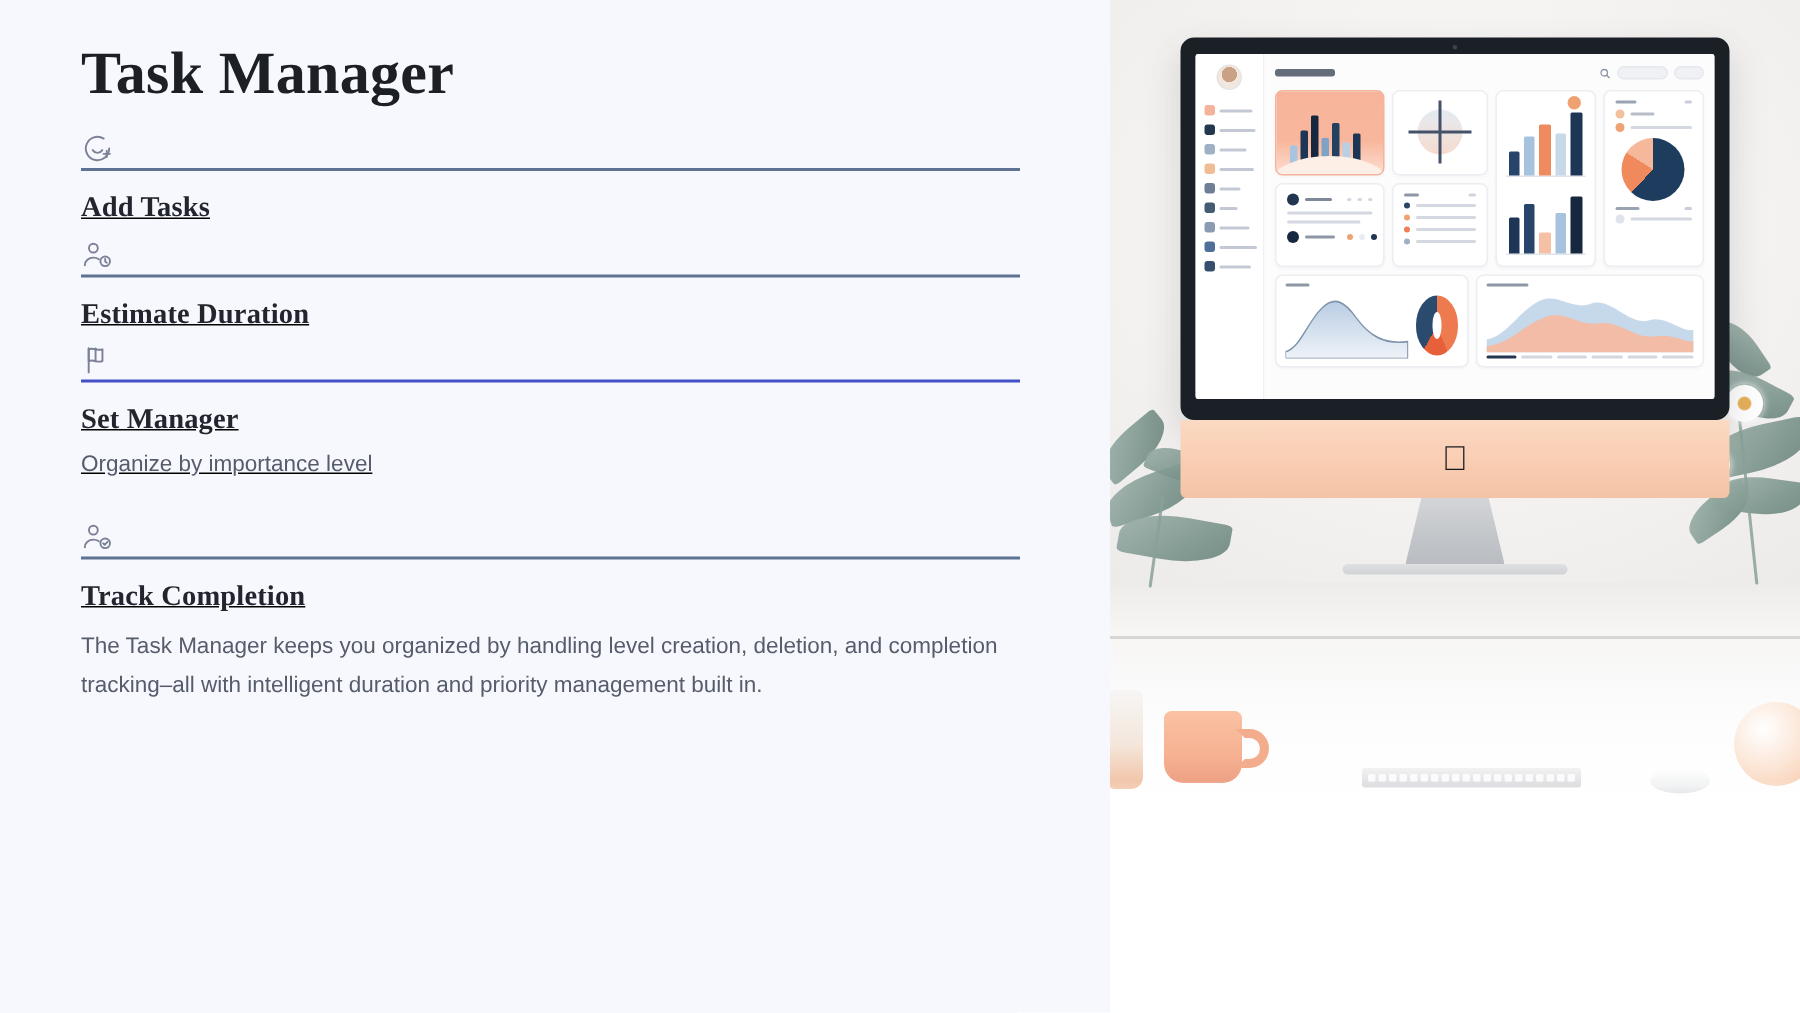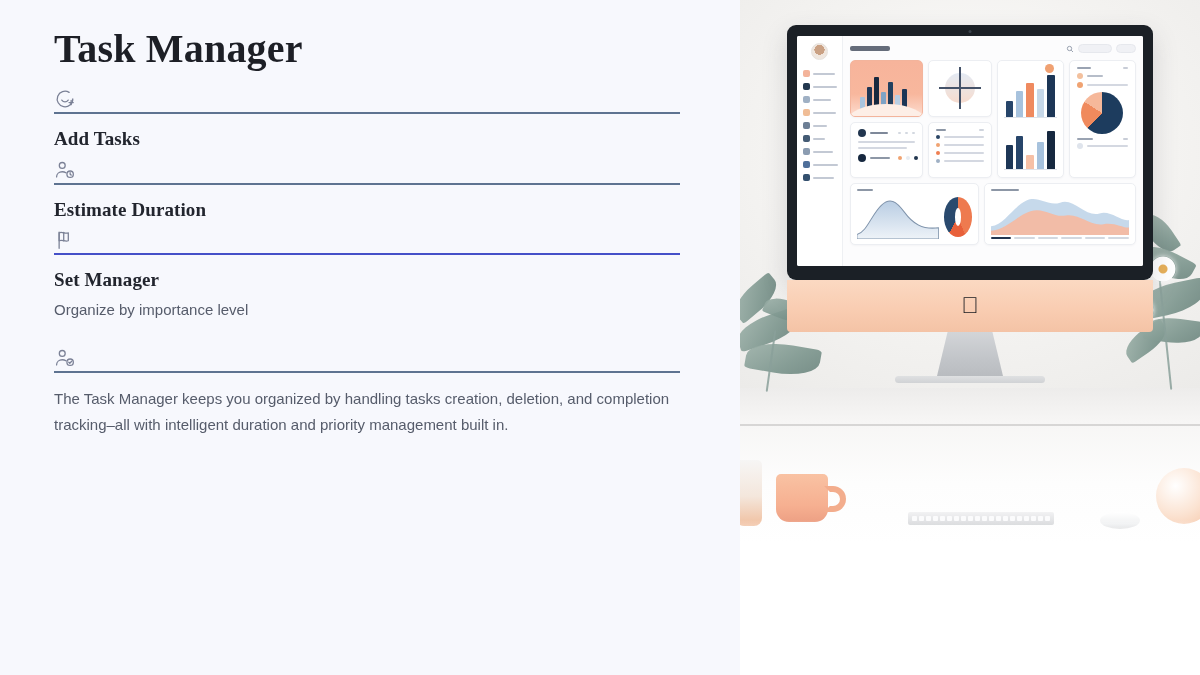--- a/index.html
+++ b/index.html
@@ -37,20 +37,21 @@
     color: #1d1f26;
     letter-spacing: 0.2px;
     line-height: 1.15;
     margin-bottom: 16px;
   }
 
   
   .feature {
     position: relative;
     width: 626px;
+    text-decoration: underline;
   }
 
   .feature-icon {
     display: block;
     width: 22px;
     height: 22px;
     margin-bottom: 2px;
     color: #7b8196;
   }
   .feature-icon svg { display: block; width: 22px; height: 22px; }
@@ -421,23 +422,24 @@
     <div class="feature">
       <span class="feature-icon">
         <svg viewBox="0 0 24 24" fill="none" stroke="currentColor" stroke-width="1.4" stroke-linecap="round" stroke-linejoin="round">
           <circle cx="9" cy="7" r="3.2"></circle>
           <path d="M2.8 19.5c0-3.4 2.8-5.6 6.2-5.6 1.5 0 2.9.4 4 1.2"></path>
           <circle cx="17.6" cy="16.6" r="3.5"></circle>
           <path d="M16.1 16.6l1.1 1.1 2.1-2.2"></path>
         </svg>
       </span>
       <div class="feature-rule"></div>
+      <h2 class="feature-title">Track Completion</h2>
     </div>
 
-    <p class="summary">The Task Manager keeps you organized by handling tasks creation, deletion, and completion tracking–all with intelligent duration and priority management built in.</p>
+    <p class="summary">The Task Manager keeps you organized by handling level creation, deletion, and completion tracking–all with intelligent duration and priority management built in.</p>
   </section>
 
   <aside class="photo-panel">
     <div class="photo">
 
       <div class="desk"></div>
       <div class="desk-edge"></div>
 
       <div class="leaf leaf-l3"></div>
       <div class="leaf leaf-l1"></div>

